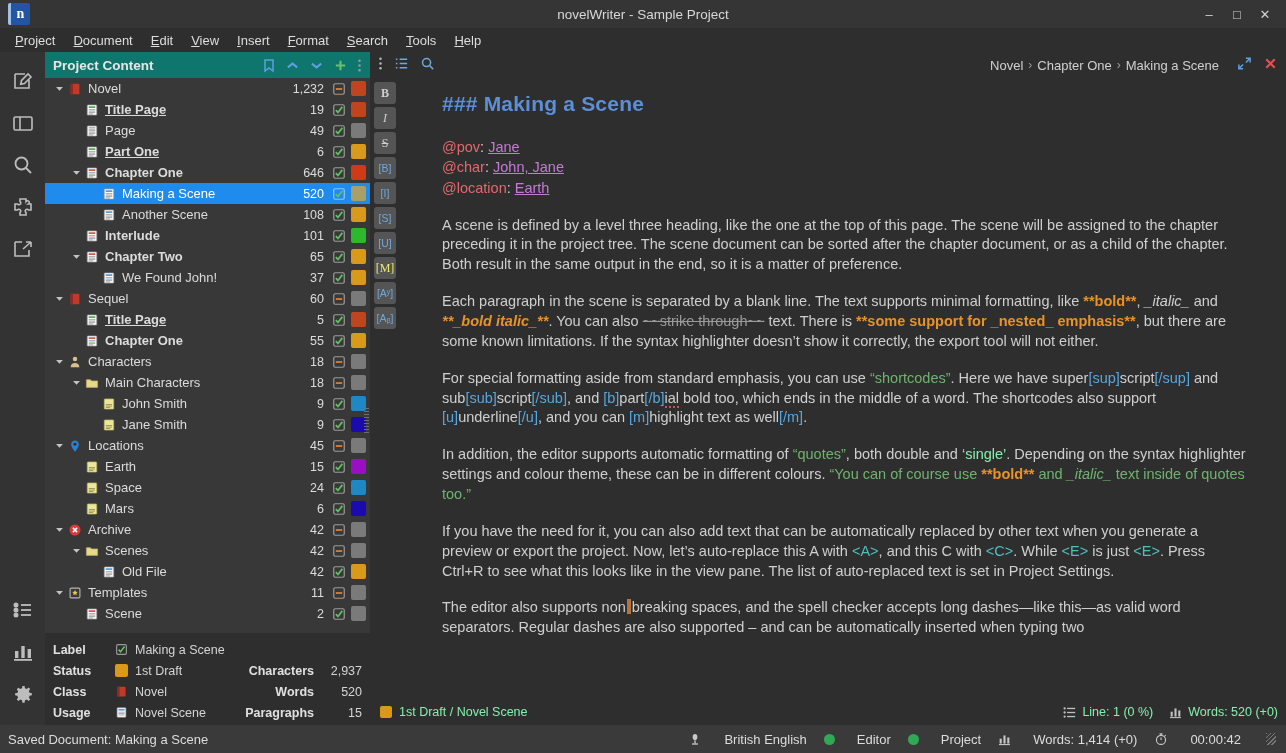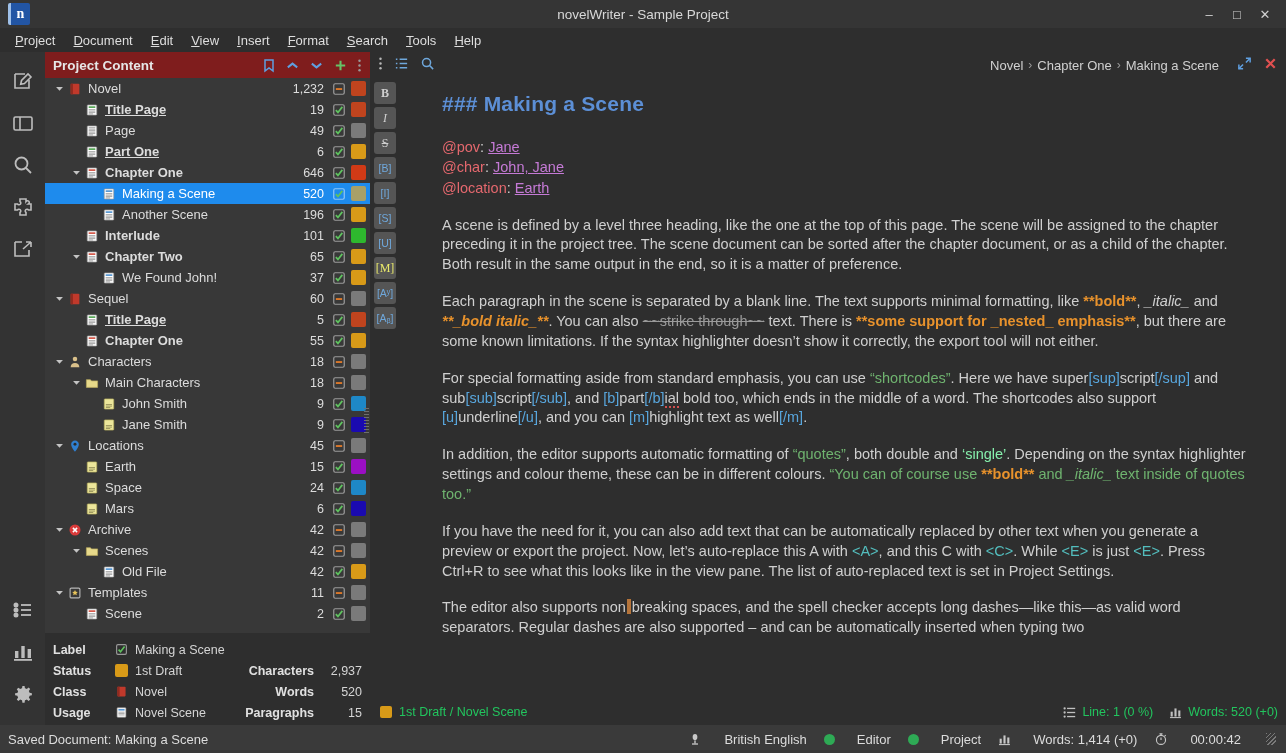--- a/index.html
+++ b/index.html
@@ -49,21 +49,21 @@
     display:flex; flex-direction:column; align-items:center; padding-top:8px;
   }
   .rail-icon { width:40px; height:42px; display:flex;align-items:center;justify-content:center; }
   .rail-icon svg { display:block; }
   .rail-spacer { flex:1 1 auto; }
 
   
   .treecol { width: 325px; flex:0 0 325px; background:#383838; display:flex; flex-direction:column; min-height:0;}
   .tree-head {
     height: 26px; flex:0 0 26px; display:flex; align-items:center; padding:0 6px 0 8px;
-    background:#7f1d1d;
+    background:#0f766e;
   }
   .tree-head-title { font-weight:bold; font-size:13.5px; color:#e6e6e6; }
   .tree-head-icons { margin-left:auto; display:flex; align-items:center; gap:9px; padding-right:2px;}
   .tree-head-icons svg { display:block; }
 
   .tree-scroll { flex:1 1 auto; overflow:hidden; background:#383838; position:relative;}
   .trow {
     height: 21px; display:flex; align-items:center; padding-right:4px; font-size:13px; color:#dcdcdc;
     white-space:nowrap;
   }
@@ -125,21 +125,21 @@
   .sc { color:#6fb36f; }
   .shortcode { color:#58a6dd; }
   .quote-d { color:#6fb36f; }
   .quote-s { color:#86efac; }
   .repl { color:#53bdbd; }
   .nbsp { display:inline-block; width:4px; height:15px; background:#b5743a; vertical-align:-2px; margin:0 1px;}
   .spell { border-bottom: 2px dotted #d05050; }
 
   .ed-foot {
     height:26px; flex:0 0 26px; display:flex; align-items:center; padding:0 8px 0 10px;
-    background:#2e2e2e; font-size:12.5px; color:#22c55e;justify-content:center;
+    background:#2e2e2e; font-size:12.5px; color:#86efac;justify-content:center;
   }
   .ef-left { display:flex; align-items:center; gap:7px;}
   .ef-sq { width:12px; height:12px; border-radius:2px;}
   .ef-right { margin-left:auto; display:flex; align-items:center; gap:16px; }
   .ef-item { display:flex; align-items:center; gap:6px; }
 
   
   .statusbar {
     height:28px; flex:0 0 28px; background:#3a3a3a; display:flex; align-items:center;
     padding: 0 6px 0 8px; font-size:13px; color:#dcdcdc;
@@ -394,21 +394,21 @@
           <div class="trow">
             <span class="twist" style="margin-left: 42px;"></span>
             <span class="ticon">
               <svg width="14" height="14" viewBox="0 0 16 16">
                 <rect x="2.6" y="2.2" width="10.8" height="11.6" rx="0.8" fill="#ffffff" stroke="#9a9a9a" stroke-width="0.8"></rect>
                 <rect x="4.2" y="3.8" width="7.6" height="1.8" fill="#4a8fd0"></rect>
                 <path d="M4.2 7.6h7.6M4.2 9.3h7.6M4.2 11h7.6M4.2 12.5h5" stroke="#8c8c8c" stroke-width="0.9"></path>
               </svg>
             </span>
             <span class="tlabel">Another Scene</span>
-            <span class="tcount">196</span>
+            <span class="tcount">108</span>
             <span class="tchk">
               <svg width="14" height="14" viewBox="0 0 16 16">
                 <rect x="2" y="2" width="12" height="12" rx="1.6" fill="none" stroke="#9a9a9a" stroke-width="1.4"></rect>
                 <path d="M4.4 8.2l2.4 2.6 5-6.4" fill="none" stroke="#5fc25f" stroke-width="2"></path>
               </svg>
             </span>
             <span class="tstatus" style="background: rgb(216, 154, 24);"></span>
           </div>
           <div class="trow">
             <span class="twist" style="margin-left: 25px;"></span>

